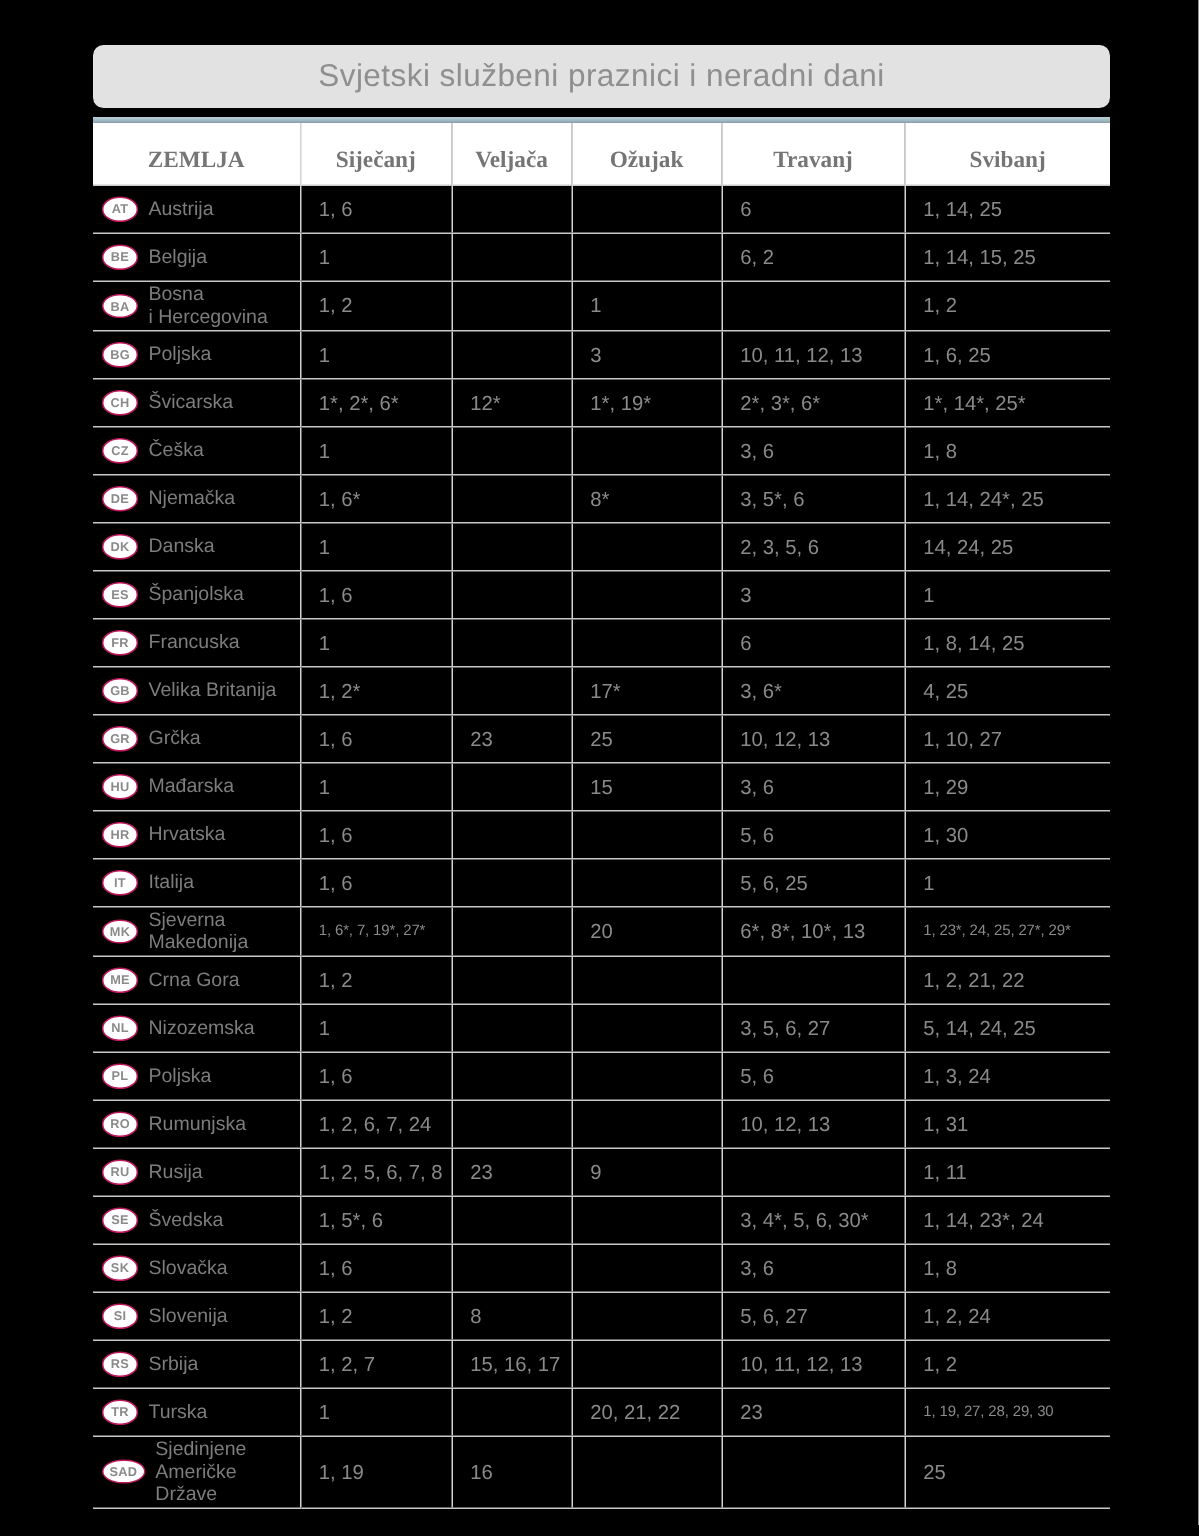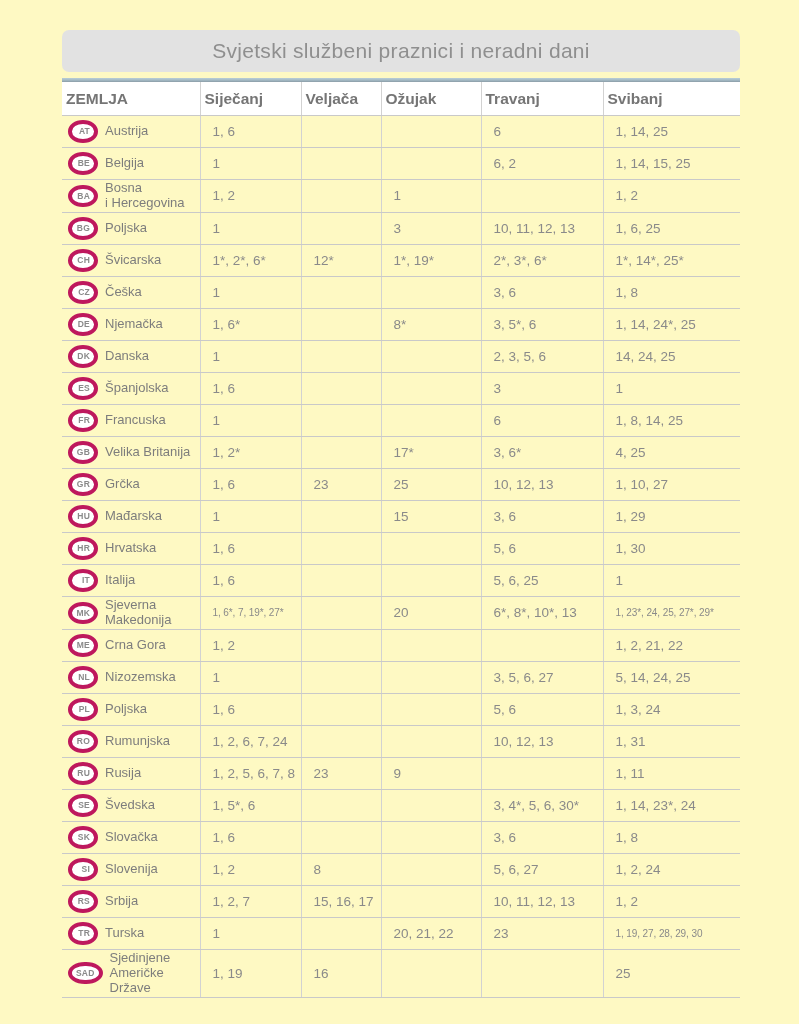--- a/index.html
+++ b/index.html
@@ -6,21 +6,21 @@
     margin: 0;
     padding: 0;
     background: #ffffff;
     font-family: "Liberation Sans", "DejaVu Sans", sans-serif;
   }
   .page {
     width: 799px;
     height: 1024px;
     box-sizing: border-box;
     padding: 30px 59px 0 62px;
-    background: #fef9c3;
+    background: #000000;
     overflow: hidden;
   }
   .title-bar {
     height: 42px;
     background: #e2e2e2;
     border-radius: 7px;
     display: flex;
     align-items: center;
     justify-content: center;
     color: #8f8f8f;
@@ -42,24 +42,25 @@
   col.c-jan { width: 101px; }
   col.c-feb { width: 80px; }
   col.c-mar { width: 100px; }
   col.c-apr { width: 122px; }
   col.c-may { width: 137px; }
 
   th {
     font-size: 15.5px;
     font-weight: bold;
     color: #757575;
-    text-align: left;
-    padding: 8px 4px 7px 4px;
+    text-align: center;
+    padding: 16px 4px 7px 4px;
     border-bottom: 1px solid #c9c9c9;
     background: #ffffff;
+    font-family: Liberation Serif, serif;
   }
   th + th, td + td { border-left: 1px solid #d2d2d2; }
   td {
     font-size: 13.5px;
     color: #8a8a8a;
     height: 29px;
     padding: 1px 4px 1px 12px;
     border-bottom: 1px solid #c9c9c9;
     vertical-align: middle;
     overflow: hidden;
@@ -67,30 +68,30 @@
   }
   td.cell-small { font-size: 10px; letter-spacing: -0.1px; }
   td.country-td { padding-left: 6px; }
   .country-cell {
     display: flex;
     align-items: center;
     gap: 7px;
   }
   .badge {
     flex: 0 0 auto;
-    border: 4px solid #be185d;
+    border: 1px solid #be185d;
     border-radius: 50%;
     color: #8a8a8a;
     font-size: 8.5px;
     font-weight: bold;
     letter-spacing: 0.2px;
     line-height: 1;
     padding: 3px 4px;
     min-width: 14px;
-    text-align: right;
+    text-align: center;
     background: #ffffff;
   }
   .country-name {
     color: #7d7d7d;
     font-size: 13px;
     line-height: 1.15;
     white-space: pre-line;
   }
 </style>
 </head>

